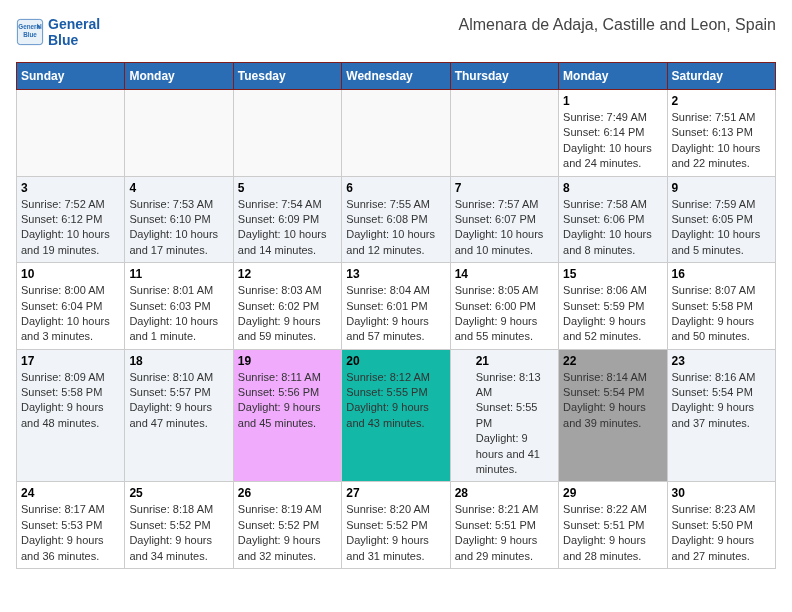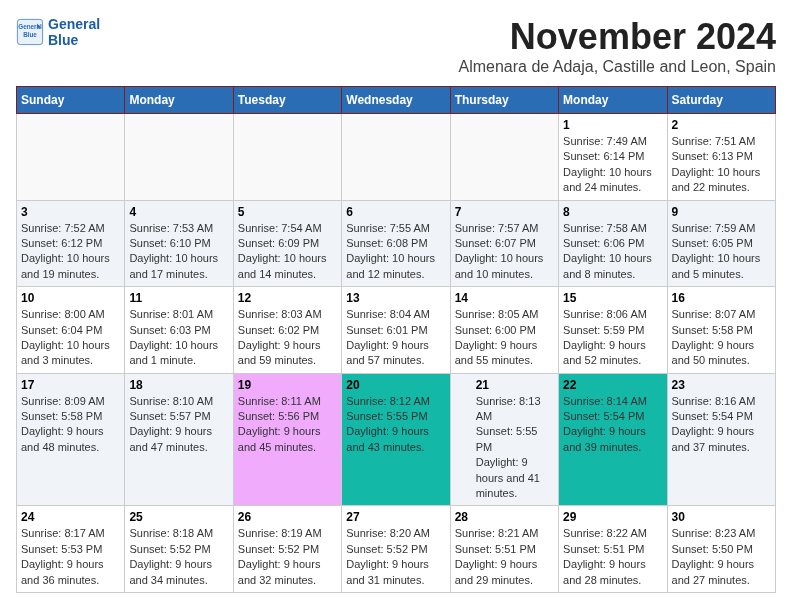--- a/index.html
+++ b/index.html
@@ -90,21 +90,20 @@
       <text x="20" y="16" text-anchor="middle" font-size="9" font-weight="bold" fill="#2a6db5">General</text>
       <text x="20" y="27" text-anchor="middle" font-size="9" font-weight="bold" fill="#2a6db5">Blue</text>
       <polygon points="30,8 36,14 30,14" fill="#2a6db5"></polygon>
     </svg>
     <div>
       <div style="font-size:14px;font-weight:bold;color:#1a5ca8;">General</div>
       <div style="font-size:14px;font-weight:bold;color:#1a5ca8;">Blue</div>
     </div>
   </div>
   <div class="title-section">
-    <div class="month-year">November 2024</div>
     <div class="location">Almenara de Adaja, Castille and Leon, Spain</div>
   </div>
 </div>
 
 <table class="calendar">
   <thead>
     <tr id="weekday-header">
         <th>Sunday</th>
         <th>Monday</th>
         <th>Tuesday</th>
@@ -204,21 +203,21 @@
           <div class="day-info">Sunrise: 8:11 AM<br>Sunset: 5:56 PM<br>Daylight: 9 hours and 45 minutes.</div>
         </td>
         <td style="background: #14b8a6; margin-left: 26px;">
           <span class="day-num">20</span>
           <div class="day-info">Sunrise: 8:12 AM<br>Sunset: 5:55 PM<br>Daylight: 9 hours and 43 minutes.</div>
         </td>
         <td style="background: rgb(240, 244, 248); padding-left: 25px;">
           <span class="day-num">21</span>
           <div class="day-info">Sunrise: 8:13 AM<br>Sunset: 5:55 PM<br>Daylight: 9 hours and 41 minutes.</div>
         </td>
-        <td style="background: #14b8a6;">
+        <td style="background: #a3a3a3;">
           <span class="day-num">22</span>
           <div class="day-info">Sunrise: 8:14 AM<br>Sunset: 5:54 PM<br>Daylight: 9 hours and 39 minutes.</div>
         </td>
         <td style="background: rgb(240, 244, 248);">
           <span class="day-num">23</span>
           <div class="day-info">Sunrise: 8:16 AM<br>Sunset: 5:54 PM<br>Daylight: 9 hours and 37 minutes.</div>
         </td>
       </tr>
       <tr>
         <td>

